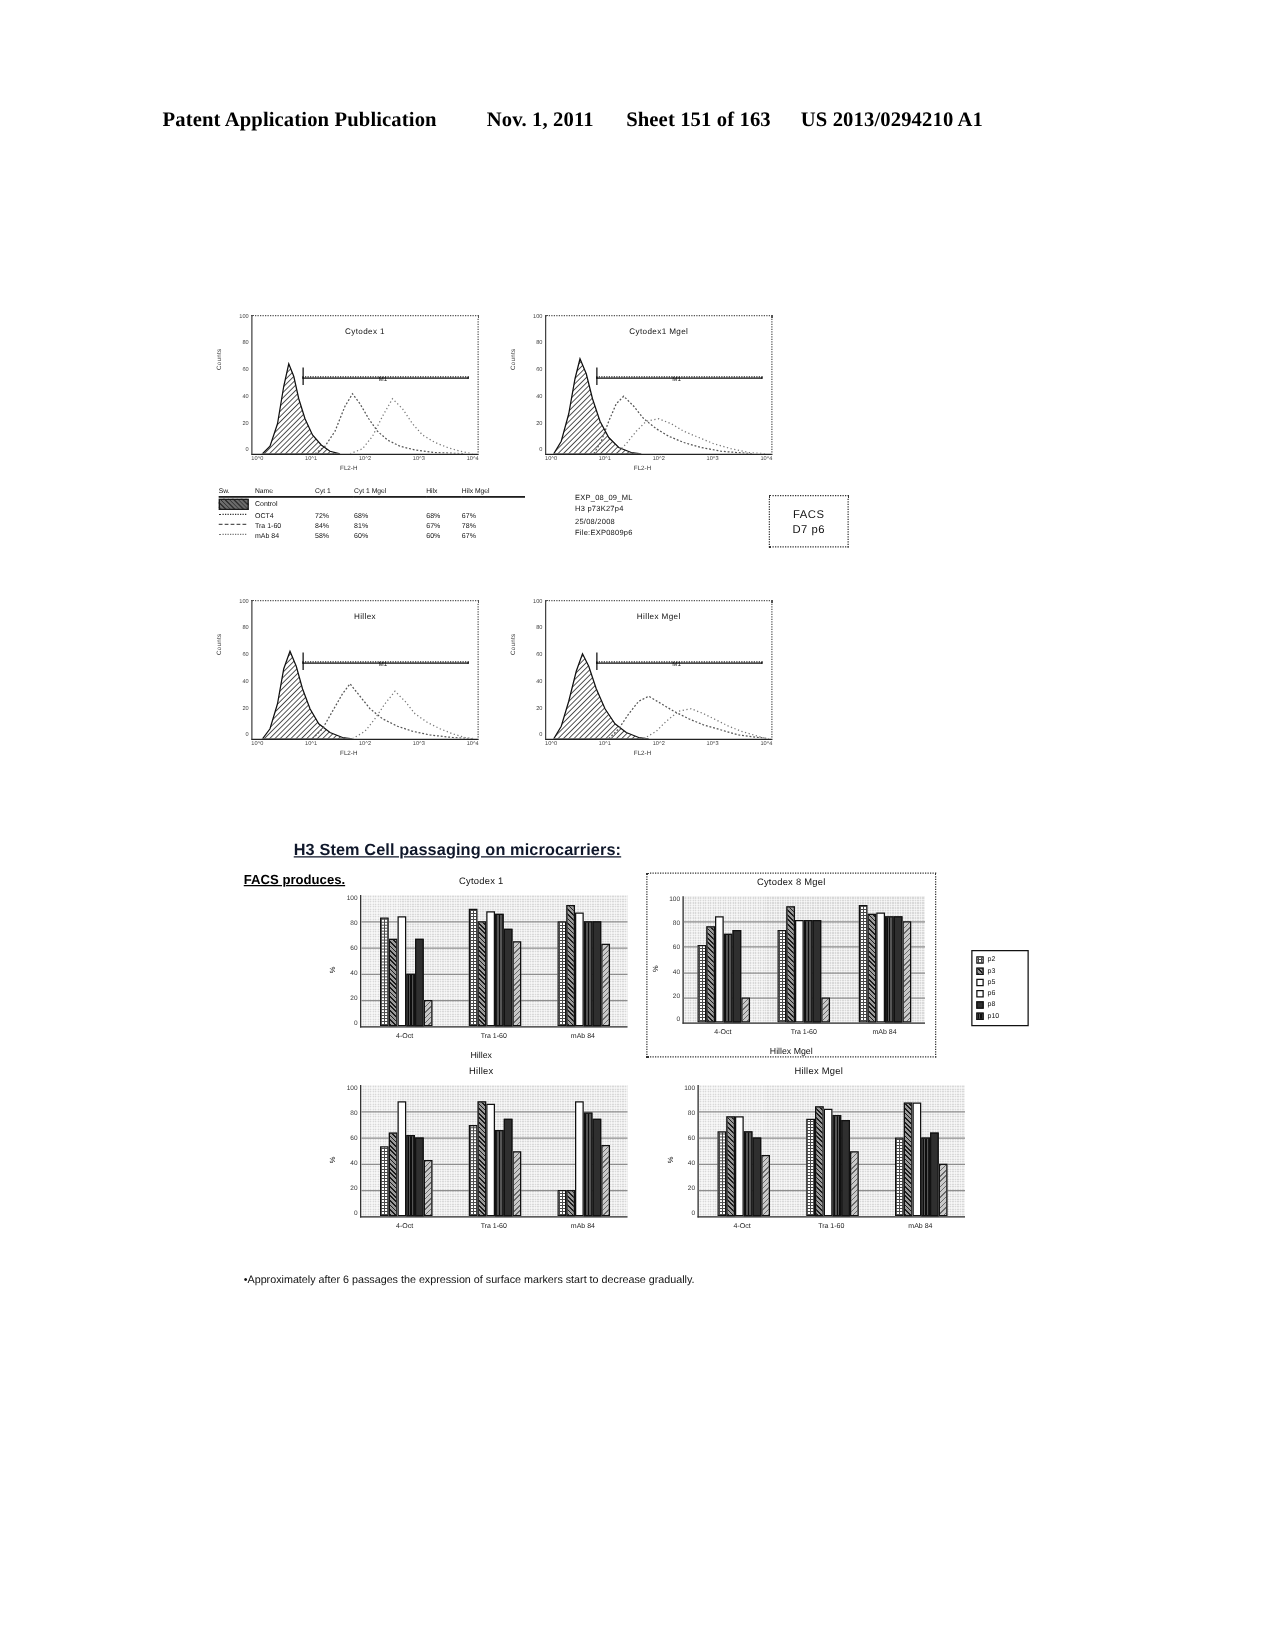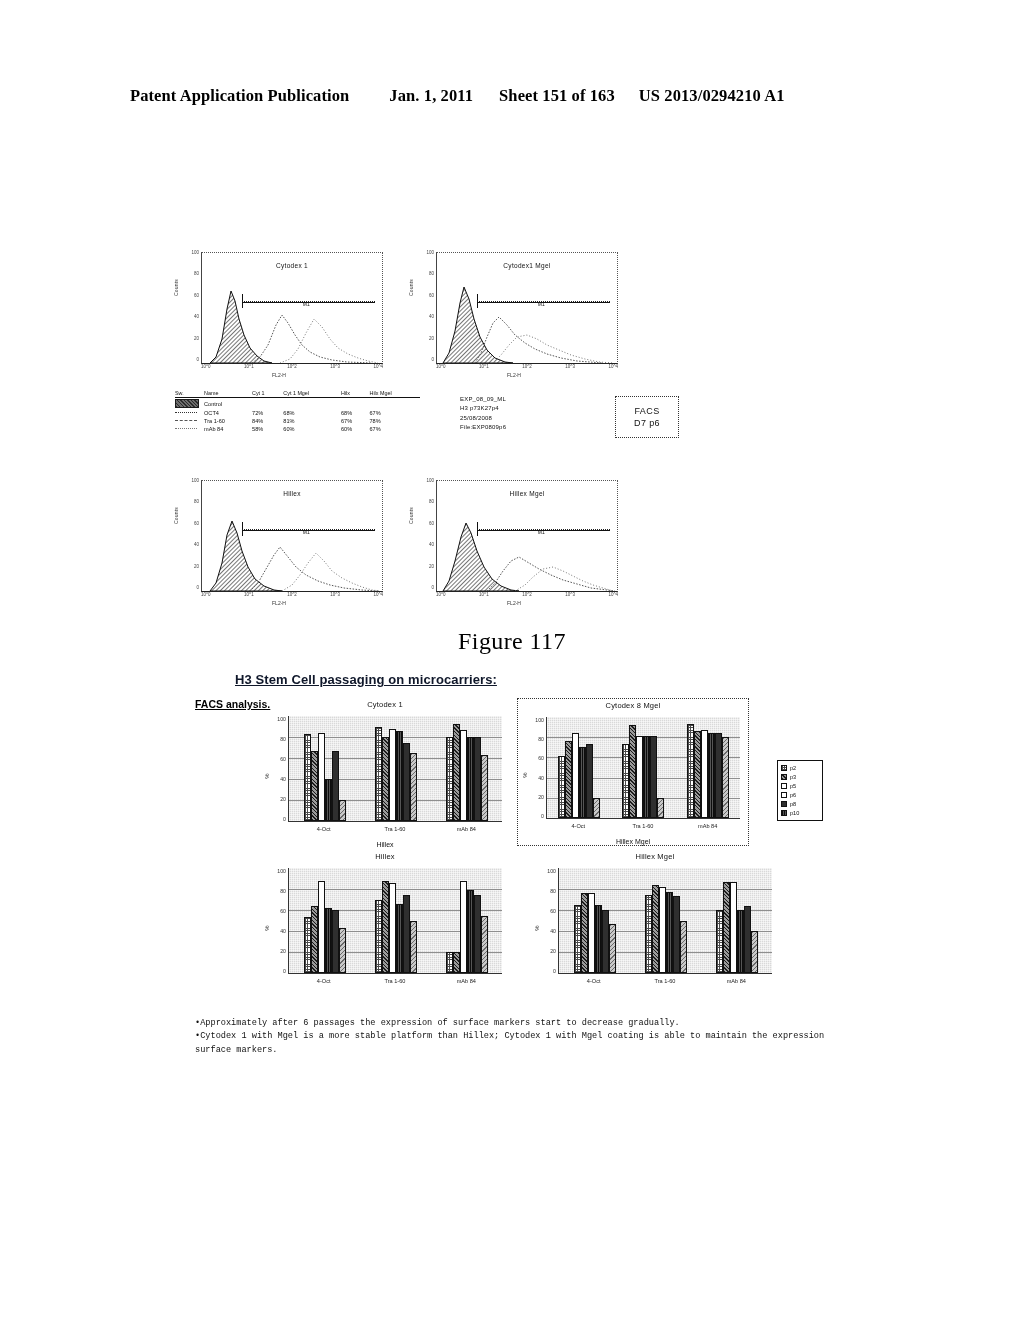--- a/index.html
+++ b/index.html
@@ -211,33 +211,33 @@
     border:1px solid #111;background:#fff;padding:4px 3px;
     display:flex;flex-direction:column;gap:3px;
   }
   .leg-row{display:flex;align-items:center;gap:3px;
     font-family:"Liberation Sans", sans-serif;font-size:5.6px;color:#111;}
   .leg-sw{width:6px;height:6px;border:.8px solid #111;box-sizing:border-box;}
 
   
   .f118-notes{
     position:absolute;left:0;top:345px;width:640px;
-    font-family:Liberation Mono, monospace;
+    font-family:Liberation Sans, sans-serif;
     font-size:8.6px;color:#111;line-height:1.55;
   }
   .f118-notes p{margin:0;}
 </style>
 </head>
 <body>
 
 <div class="page">
 
   <div class="pub-header">
     <span class="h-title">Patent Application Publication</span>
-    <span class="h-date">Jan. 1, 2011</span>
+    <span class="h-date">Nov. 1, 2011</span>
     <span class="h-sheet">Sheet 151 of 163</span>
     <span class="h-docnum">US 2013/0294210 A1</span>
   </div>
 
   <div class="fig117">
 
     <div class="facs-row">
 
       <div class="facs-panel p-left">
         <div class="facs-ylabel">Counts</div>
@@ -435,25 +435,24 @@
           <span>10^1</span>
           <span>10^2</span>
           <span>10^3</span>
           <span>10^4</span>
         </div>
         <div class="facs-xlabel">FL2-H</div>
       </div>
     </div>
   </div>
 
-  <div class="fig-caption" style="top:628px;">Figure 117</div>
 
   <div class="fig118">
     <div class="f118-title">H3 Stem Cell passaging on microcarriers:</div>
-    <div class="f118-subtitle">FACS analysis.</div>
+    <div class="f118-subtitle">FACS produces.</div>
 
     <div class="chart-grid">
 
       <div class="chart-cell cc-tl">
         <div class="chart-title">Cytodex 1</div>
         <div class="chart-ylabel">%</div>
         <div class="chart-yticks">
           <span>100</span>
           <span>80</span>
           <span>60</span>
@@ -683,18 +682,17 @@
           </div>
         <div class="leg-row">
             <span class="leg-sw s3"></span>
             <span>p10</span>
           </div>
       </div>
     </div>
 
     <div class="f118-notes">
       <p>•Approximately after 6 passages the expression of surface markers start  to decrease gradually.</p>
-      <p>•Cytodex 1 with Mgel is a more stable platform than Hillex; Cytodex 1 with Mgel coating is able to maintain the expression surface markers.</p>
     </div>
   </div>
 
 
 </div>
 
 </body></html>

